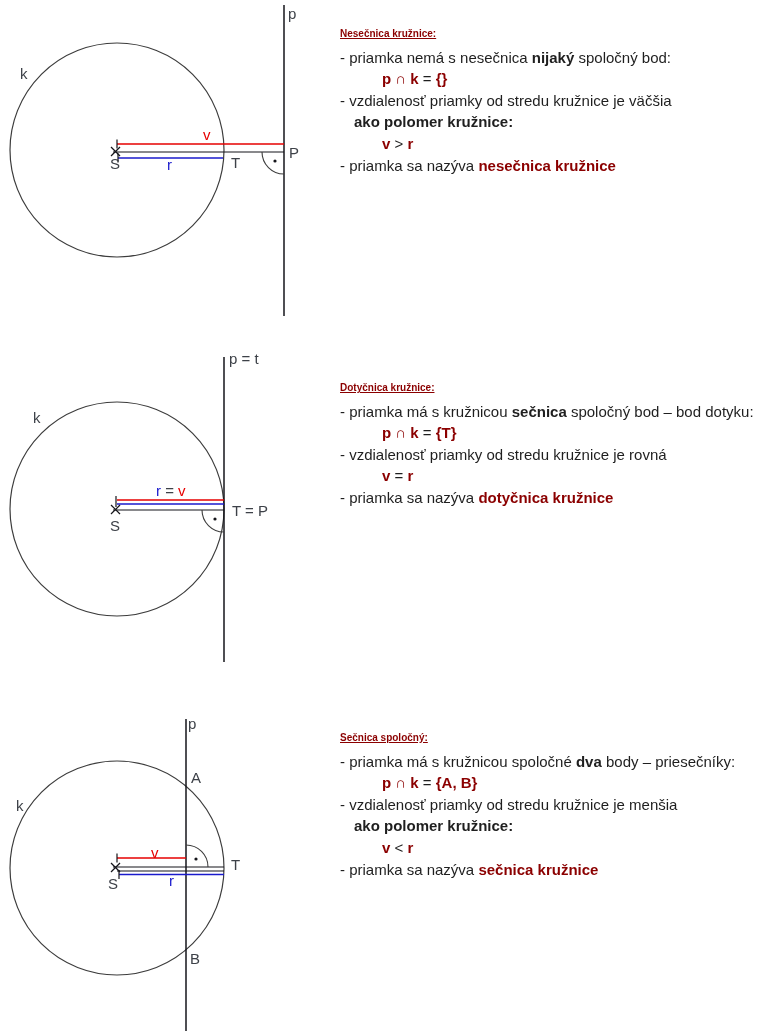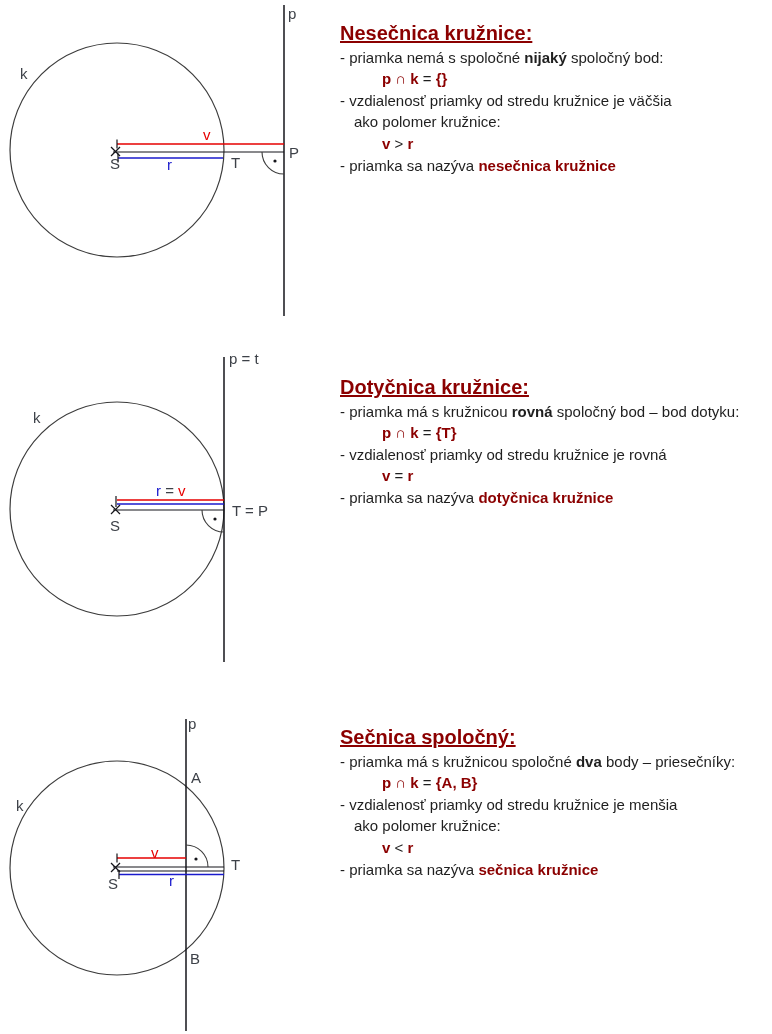--- a/index.html
+++ b/index.html
@@ -20,25 +20,25 @@
   .dlabel {
     position:absolute; font-size:15px; line-height:1; color:var(--label-gray);
     white-space:pre;
   }
   .redt  { color:var(--line-red); }
   .bluet { color:var(--line-blue); }
 
   .sec { position:absolute; left:340px; width:432px; font-size:15px; color:var(--ink); }
   .sec-title {
     display:block; font-weight:bold; color:var(--heading-red);
-    text-decoration:underline; font-size:20px; line-height:21.6px; margin:0 0 2px 0;
+    text-decoration:underline; font-size:10px; line-height:21.6px; margin:0 0 2px 0;
     white-space:pre;
   }
   .tline { line-height:21.6px; white-space:pre; }
-  .tline.cont    { padding-left:14px; }
+  .tline.cont    { padding-left:14px;font-weight:bold; }
   .tline.formula { padding-left:42px; }
   .b  { font-weight:bold;text-align:right; }
   .dr { color:var(--heading-red); }
 </style>
 </head>
 <body>
 
 <div class="page">
 
   <svg class="dia" style="left:0;top:0" width="335" height="335" viewBox="0 0 335 335">
@@ -99,33 +99,33 @@
   <span class="dlabel" style="left:16px;top:798px">k</span>
   <span class="dlabel redt" style="left:151px;top:845px">v</span>
   <span class="dlabel" style="left:108px;top:876px">S</span>
   <span class="dlabel bluet" style="left:169px;top:873px">r</span>
   <span class="dlabel" style="left:231px;top:857px">T</span>
   <span class="dlabel" style="left:190px;top:951px">B</span>
 
   <div class="sec" style="top:23px">
     <span class="sec-title">Nesečnica kružnice:</span>
     <div>
-        <div class="tline bullet"><span class="">- priamka nemá s spoločné </span><span class="b">nijaký</span><span class=""> spoločný bod:</span></div>
+        <div class="tline bullet"><span class="">- priamka nemá s nesečnica </span><span class="b">nijaký</span><span class=""> spoločný bod:</span></div>
         <div class="tline formula"><span class="dr b">p</span><span class="dr"> ∩ </span><span class="dr b">k</span><span class=""> = </span><span class="dr b">{}</span></div>
         <div class="tline bullet"><span class="">- vzdialenosť priamky od stredu kružnice je väčšia</span></div>
         <div class="tline cont"><span class="">ako polomer kružnice:</span></div>
         <div class="tline formula"><span class="dr b">v</span><span class=""> &gt; </span><span class="dr b">r</span></div>
         <div class="tline bullet"><span class="">- priamka sa nazýva </span><span class="dr b">nesečnica kružnice</span></div>
       </div>
   </div>
 
   <div class="sec" style="top:377px">
     <span class="sec-title">Dotyčnica kružnice:</span>
     <div>
-        <div class="tline bullet"><span class="">- priamka má s kružnicou </span><span class="b">rovná</span><span class=""> spoločný bod – bod dotyku:</span></div>
+        <div class="tline bullet"><span class="">- priamka má s kružnicou </span><span class="b">sečnica</span><span class=""> spoločný bod – bod dotyku:</span></div>
         <div class="tline formula"><span class="dr b">p</span><span class="dr"> ∩ </span><span class="dr b">k</span><span class=""> = </span><span class="dr b">{T}</span></div>
         <div class="tline bullet"><span class="">- vzdialenosť priamky od stredu kružnice je rovná</span></div>
         <div class="tline formula"><span class="dr b">v</span><span class=""> = </span><span class="dr b">r</span></div>
         <div class="tline bullet"><span class="">- priamka sa nazýva </span><span class="dr b">dotyčnica kružnice</span></div>
       </div>
   </div>
 
   <div class="sec" style="top:727px">
     <span class="sec-title">Sečnica spoločný:</span>
     <div>

